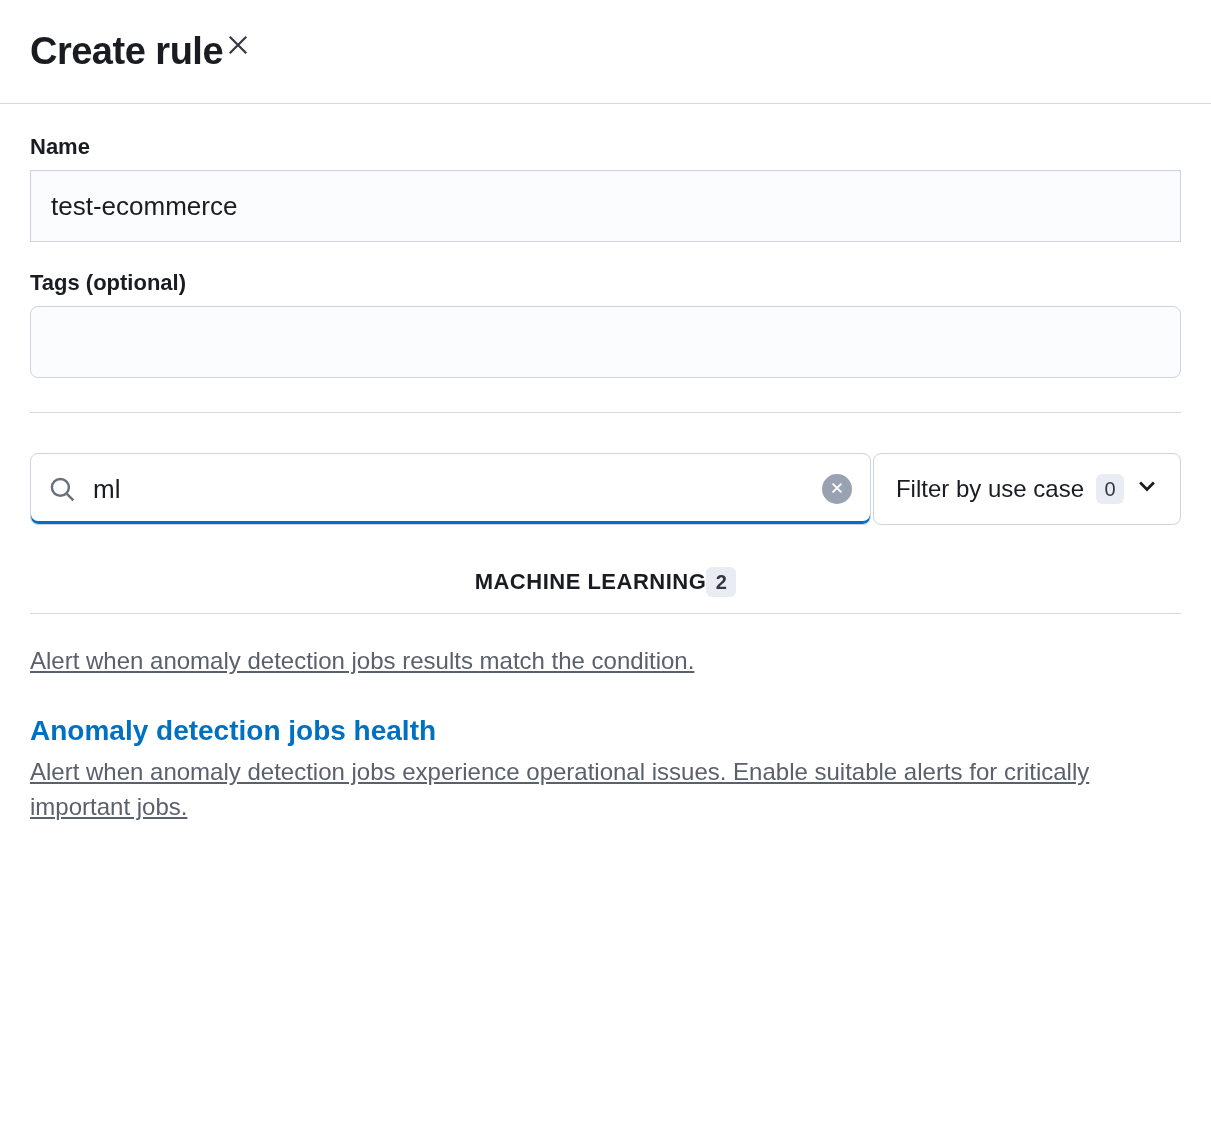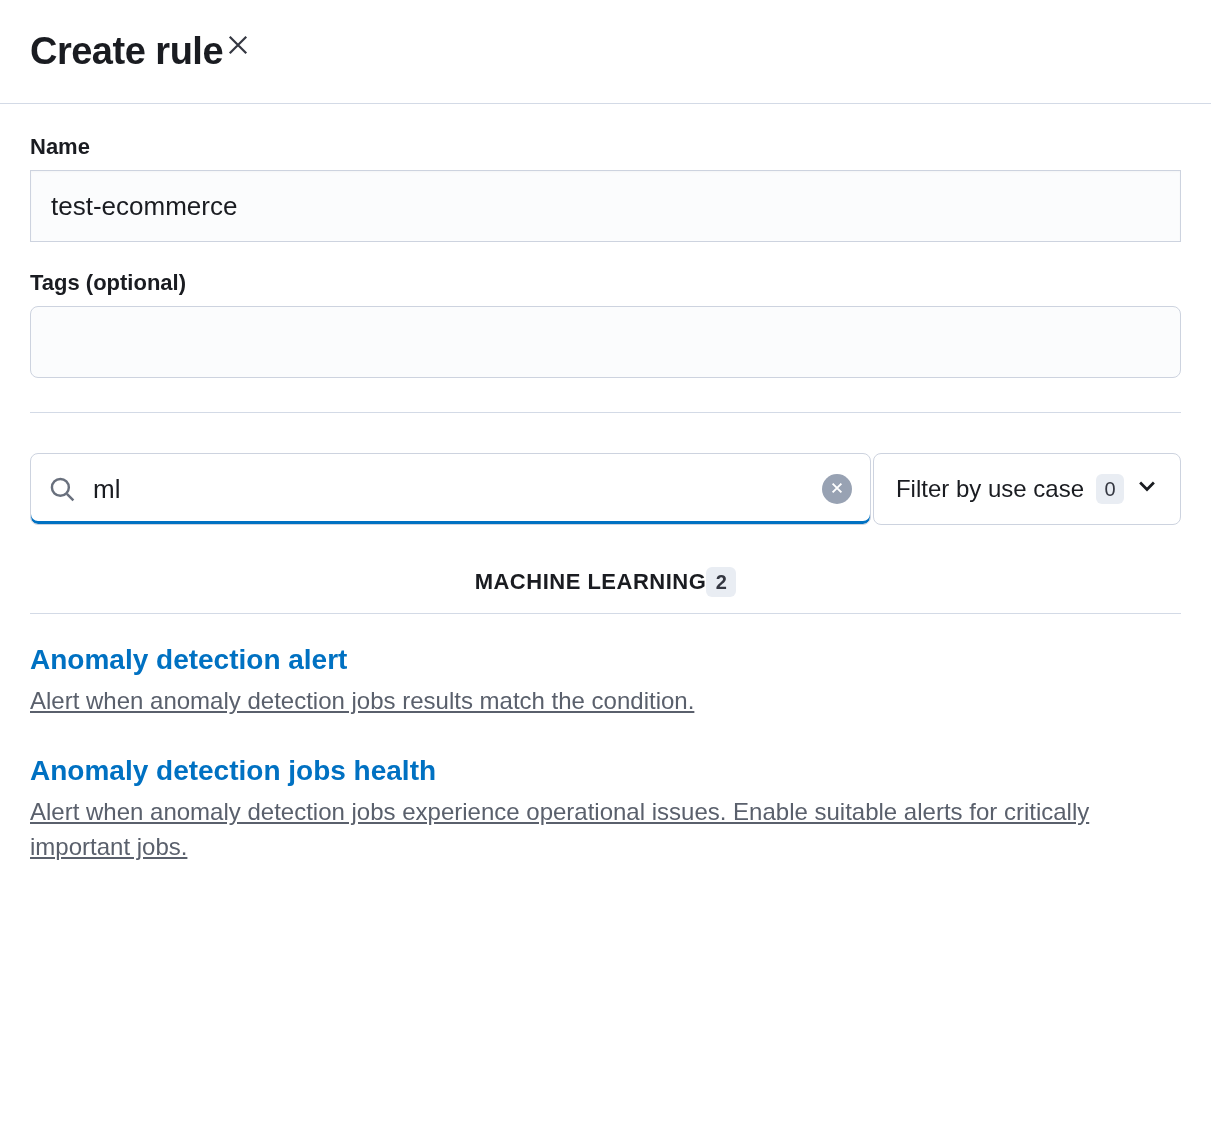--- a/index.html
+++ b/index.html
@@ -267,21 +267,20 @@
       </span>
     </button>
   </div>
 
   <div class="category-header">
     <span class="category-title">MACHINE LEARNING</span>
     <span class="category-count">2</span>
   </div>
 
   <div class="rule-item">
-    <div class="rule-title">Anomaly detection alert</div>
     <div class="rule-desc">Alert when anomaly detection jobs results match the condition.</div>
   </div>
 
   <div class="rule-item">
     <div class="rule-title">Anomaly detection jobs health</div>
     <div class="rule-desc">Alert when anomaly detection jobs experience operational issues. Enable suitable alerts for critically important jobs.</div>
   </div>
 
 </div>
 

